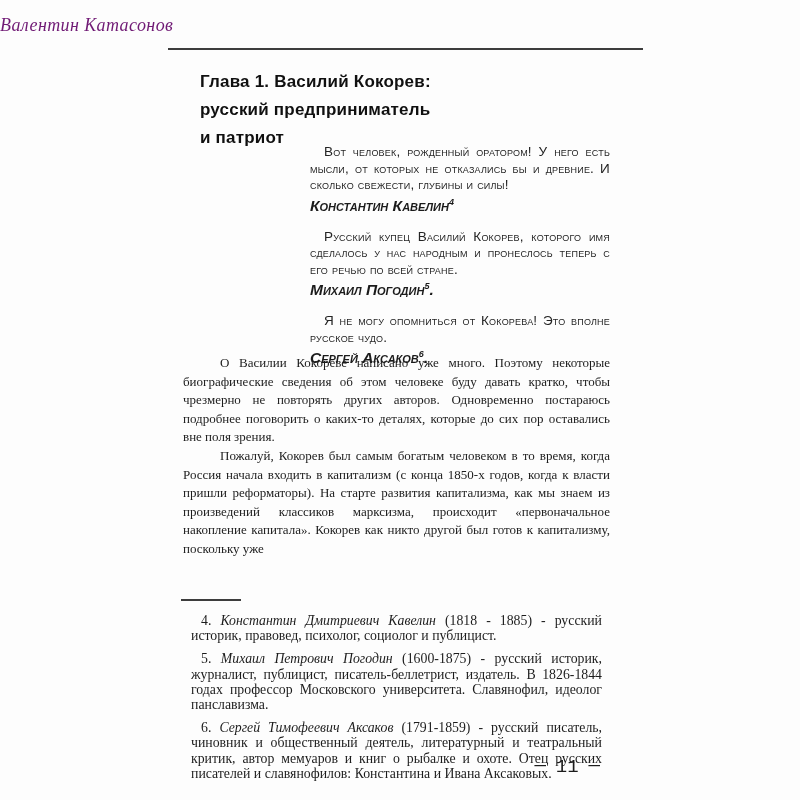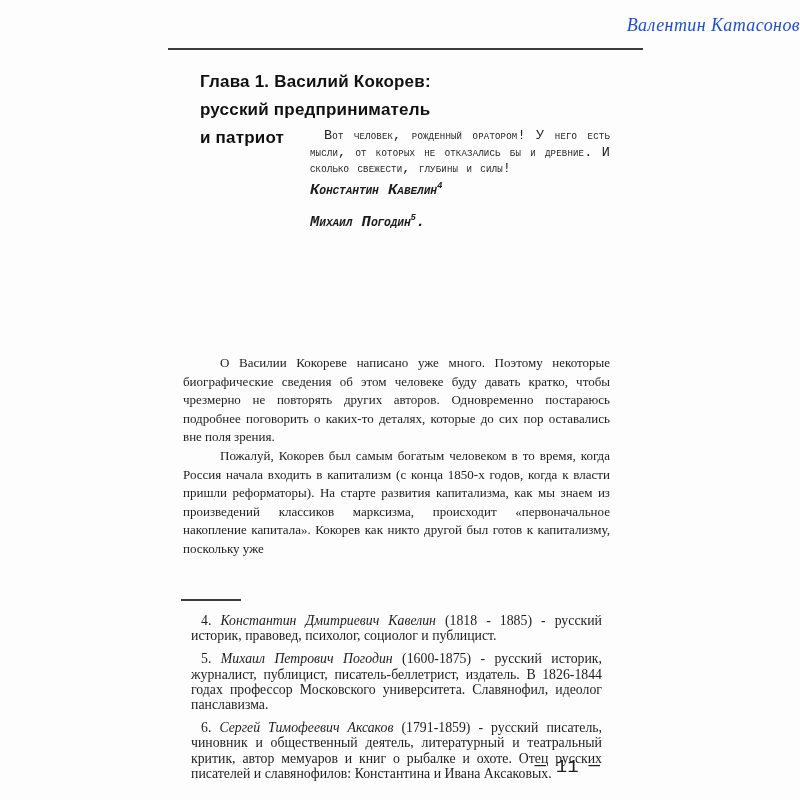--- a/index.html
+++ b/index.html
@@ -15,25 +15,25 @@
     overflow: hidden;
     color: #1e1e1e;
   }
 
   
   .running-header {
     position: absolute;
     top: 15px;
     left: 0;
     width: 800px;
-    text-align: right;
+    text-align: left;
     font-family: "Liberation Serif", "DejaVu Serif", serif;
     font-style: italic;
     font-size: 18px;
-    color: #1d4ed8;
+    color: #701a75;
     letter-spacing: 0.4px;
   }
   .header-rule {
     position: absolute;
     top: 48px;
     left: 168px;
     width: 475px;
     height: 2px;
     background: #3d3d3d;
   }
@@ -49,24 +49,24 @@
     font-size: 17px;
     line-height: 28px;
     color: #101010;
     white-space: pre-line;
     letter-spacing: 0.2px;
   }
 
   
   .epigraphs {
     position: absolute;
-    top: 128px;
+    top: 144px;
     left: 310px;
     width: 300px;
-    font-family: Liberation Mono, monospace;
+    font-family: Liberation Sans, sans-serif;
   }
   .epigraph-text {
     font-variant: small-caps;
     font-size: 13.5px;
     line-height: 16.5px;
     text-align: justify;
     text-indent: 14px;
     color: #242424;
     letter-spacing: 0.2px;
     margin: 0;
@@ -161,23 +161,28 @@
 и патриот</h1>
 
   <div class="epigraphs">
 
     <div>
       <p class="epigraph-text">Вот человек, рожденный оратором! У него есть мысли, от которых не отказались бы и древние. И сколько свежести, глубины и силы!</p>
       <div class="epigraph-attribution"><span>Константин Кавелин</span><sup>4</sup><span></span></div>
     </div>
 
     <div>
+      <p class="epigraph-text">Русский купец Василий Кокорев, которого имя сделалось у нас народным и пронеслось теперь с его речью по всей стране.</p>
       <div class="epigraph-attribution"><span>Михаил Погодин</span><sup>5</sup><span>.</span></div>
     </div>
 
+    <div>
+      <p class="epigraph-text">Я не могу опомниться от Кокорева! Это вполне русское чудо.</p>
+      <div class="epigraph-attribution"><span>Сергей Аксаков</span><sup>6</sup><span>.</span></div>
+    </div>
 
   </div>
 
   <div class="body-text">
     <p>О Василии Кокореве написано уже много. Поэтому некоторые биографические сведения об этом человеке буду давать кратко, чтобы чрезмерно не повторять других авторов. Одновременно постараюсь подробнее поговорить о каких-то деталях, которые до сих пор оставались вне поля зрения.</p>
     <p>Пожалуй, Кокорев был самым богатым человеком в то время, когда Россия начала входить в капитализм (с конца 1850-х годов, когда к власти пришли реформаторы). На старте развития капитализма, как мы знаем из произведений классиков марксизма, происходит «первоначальное накопление капитала». Кокорев как никто другой был готов к капитализму, поскольку уже</p>
   </div>
 
   <div class="footnote-separator"></div>
 

